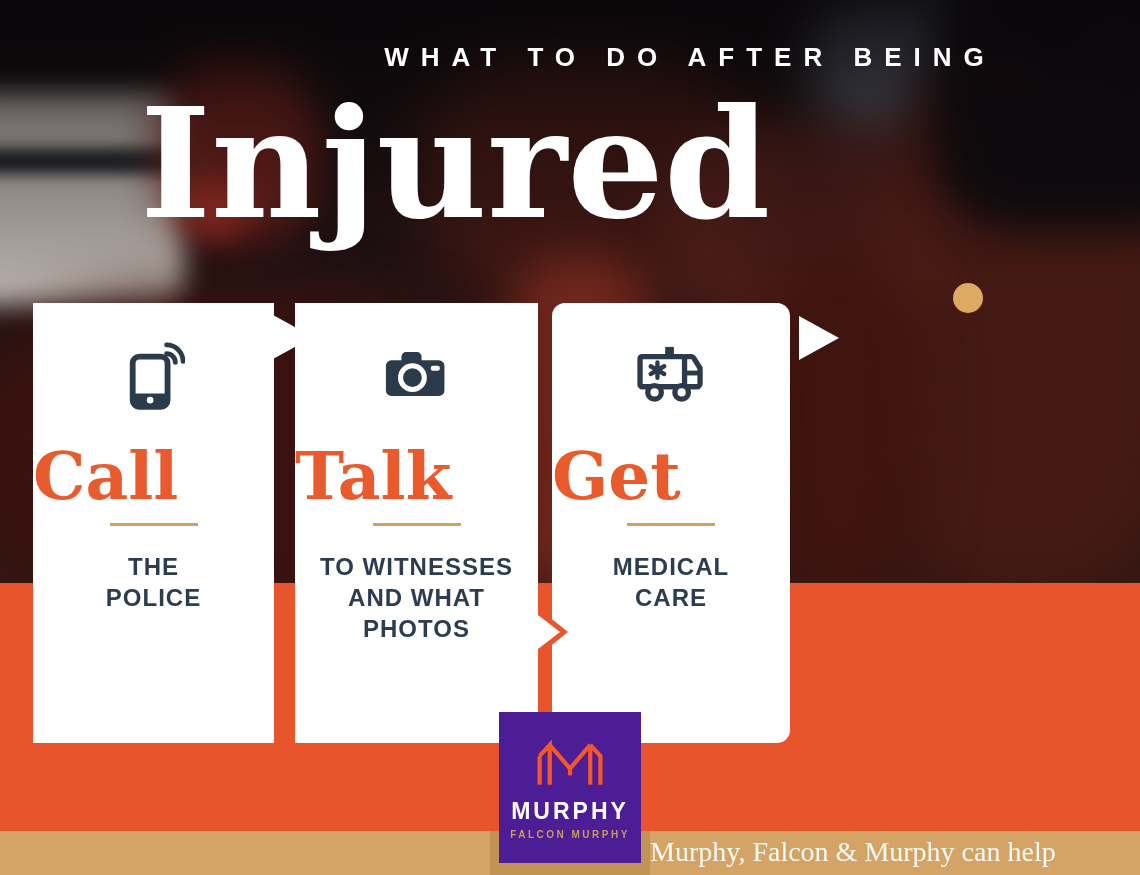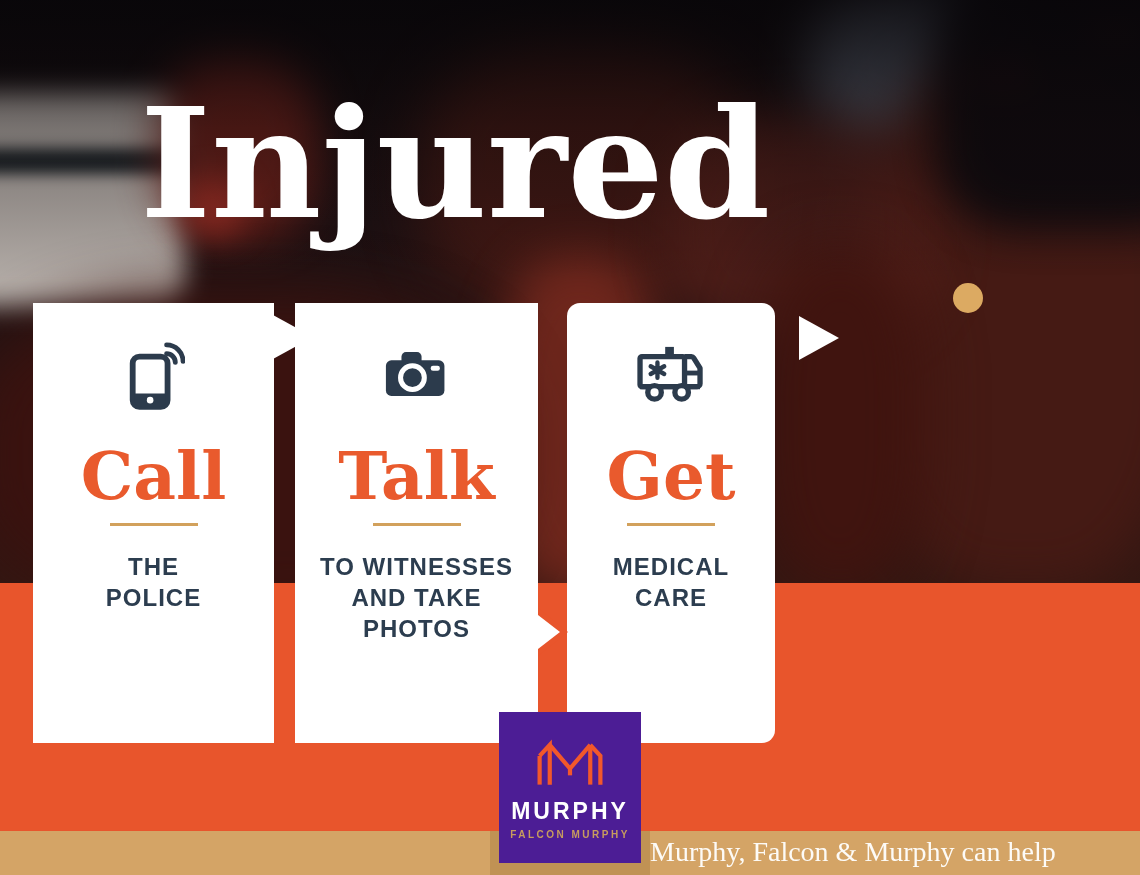--- a/index.html
+++ b/index.html
@@ -35,25 +35,25 @@
          font-family:"DejaVu Serif",serif;font-weight:bold;font-size:152px;line-height:1;z-index:5;}
   .subtitle{position:absolute;left:302px;top:231px;width:630px;text-align:center;color:#fff;
           font-size:26px;font-weight:bold;letter-spacing:12px;z-index:5;}
   
   .gold-dot{position:absolute;left:953px;top:283px;width:30px;height:30px;border-radius:50%;
           background:#dcaa62;z-index:1;}
   
   .card{position:absolute;top:303px;height:440px;background:#fff;z-index:2;}
   .card1{left:33px;width:241px;}
   .card2{left:295px;width:243px;}
-  .card3{left:567px;width:208px;border-radius:13px;}
+  .card3{left:552px;width:238px;border-radius:13px;}
   .card4{left:824px;width:284px;}
   .icon-slot{position:absolute;left:0;right:0;top:32px;height:78px;display:flex;
           align-items:center;justify-content:center;}
-  .heading{position:absolute;left:0;right:0;top:140px;text-align:center;color:#e95a2d;
+  .heading{position:absolute;left:0;right:0;top:140px;color:#e95a2d;
           font-family:"DejaVu Serif",serif;font-weight:bold;font-size:66px;line-height:1;}
   .card4 .heading{font-size:59px;top:146px;}
   .divider{position:absolute;left:50%;top:220px;width:88px;height:3px;margin-left:-44px;
           background:#d2a15c;}
   .desc{position:absolute;left:0;right:0;top:248px;text-align:center;color:#2c3d4f;
           font-size:24px;font-weight:bold;line-height:31px;letter-spacing:1px;white-space:pre-line;}
   
   .tri{position:absolute;clip-path:polygon(0 0,100% 50%,0 100%);}
   .arrow-w1{left:273px;top:315px;width:40px;height:44px;background:#fff;z-index:4;}
   .arrow-w2{left:799px;top:316px;width:40px;height:44px;background:#fff;z-index:4;}
@@ -90,20 +90,21 @@
     <div class="blob b-glow1"></div>
     <div class="blob b-glow2"></div>
     <div class="blob b-glow3"></div>
     <div class="blob b-cab"></div>
     <div class="blob b-veil"></div>
   </div>
 
   <div class="band-orange"></div>
   <div class="band-tan"></div>
 
+  <div class="kicker">WHAT TO DO AFTER BEING</div>
   <div class="title">Injured</div>
 
   <div class="gold-dot"></div>
 
   <div class="card card1">
     <div class="icon-slot">
       <svg width="62" height="74" viewBox="0 0 64 76">
         <rect x="10" y="20" width="36" height="52" rx="7" fill="#fff" stroke="#2c3b4c" stroke-width="6"></rect>
         <path d="M12 58 h32 v7 a7 7 0 0 1 -7 7 h-18 a7 7 0 0 1 -7 -7 z" fill="#2c3b4c"></path>
         <circle cx="28" cy="65" r="3.4" fill="#fff"></circle>
@@ -122,21 +123,21 @@
       <svg width="64" height="48" viewBox="0 0 70 52">
         <rect x="18" y="2" width="22" height="14" rx="5" fill="#2c3b4c"></rect>
         <rect x="1" y="11" width="64" height="39" rx="6" fill="#2c3b4c"></rect>
         <circle cx="30" cy="30" r="13" fill="none" stroke="#fff" stroke-width="5.5"></circle>
         <rect x="50" y="17" width="10" height="5.5" rx="2.5" fill="#fff"></rect>
       </svg>
     </div>
     <div class="heading">Talk</div>
     <div class="divider"></div>
     <div class="desc">TO WITNESSES
-AND TAKE
+AND WHAT
 PHOTOS</div>
   </div>
 
   <div class="card card3">
     <div class="icon-slot">
       <svg width="70" height="60" viewBox="0 0 72 62">
         <rect x="30" y="3" width="9" height="12" fill="#2c3b4c"></rect>
         <rect x="4" y="13" width="46" height="31" rx="2" fill="none" stroke="#2c3b4c" stroke-width="5.5" stroke-linejoin="round"></rect>
         <path d="M50 13 h7 a3 3 0 0 1 2.4 1.4 L66 25 v16 a3 3 0 0 1 -3 3 h-13" fill="none" stroke="#2c3b4c" stroke-width="5.5" stroke-linejoin="round"></path>
         <path d="M50 30 h16" stroke="#2c3b4c" stroke-width="5"></path>

